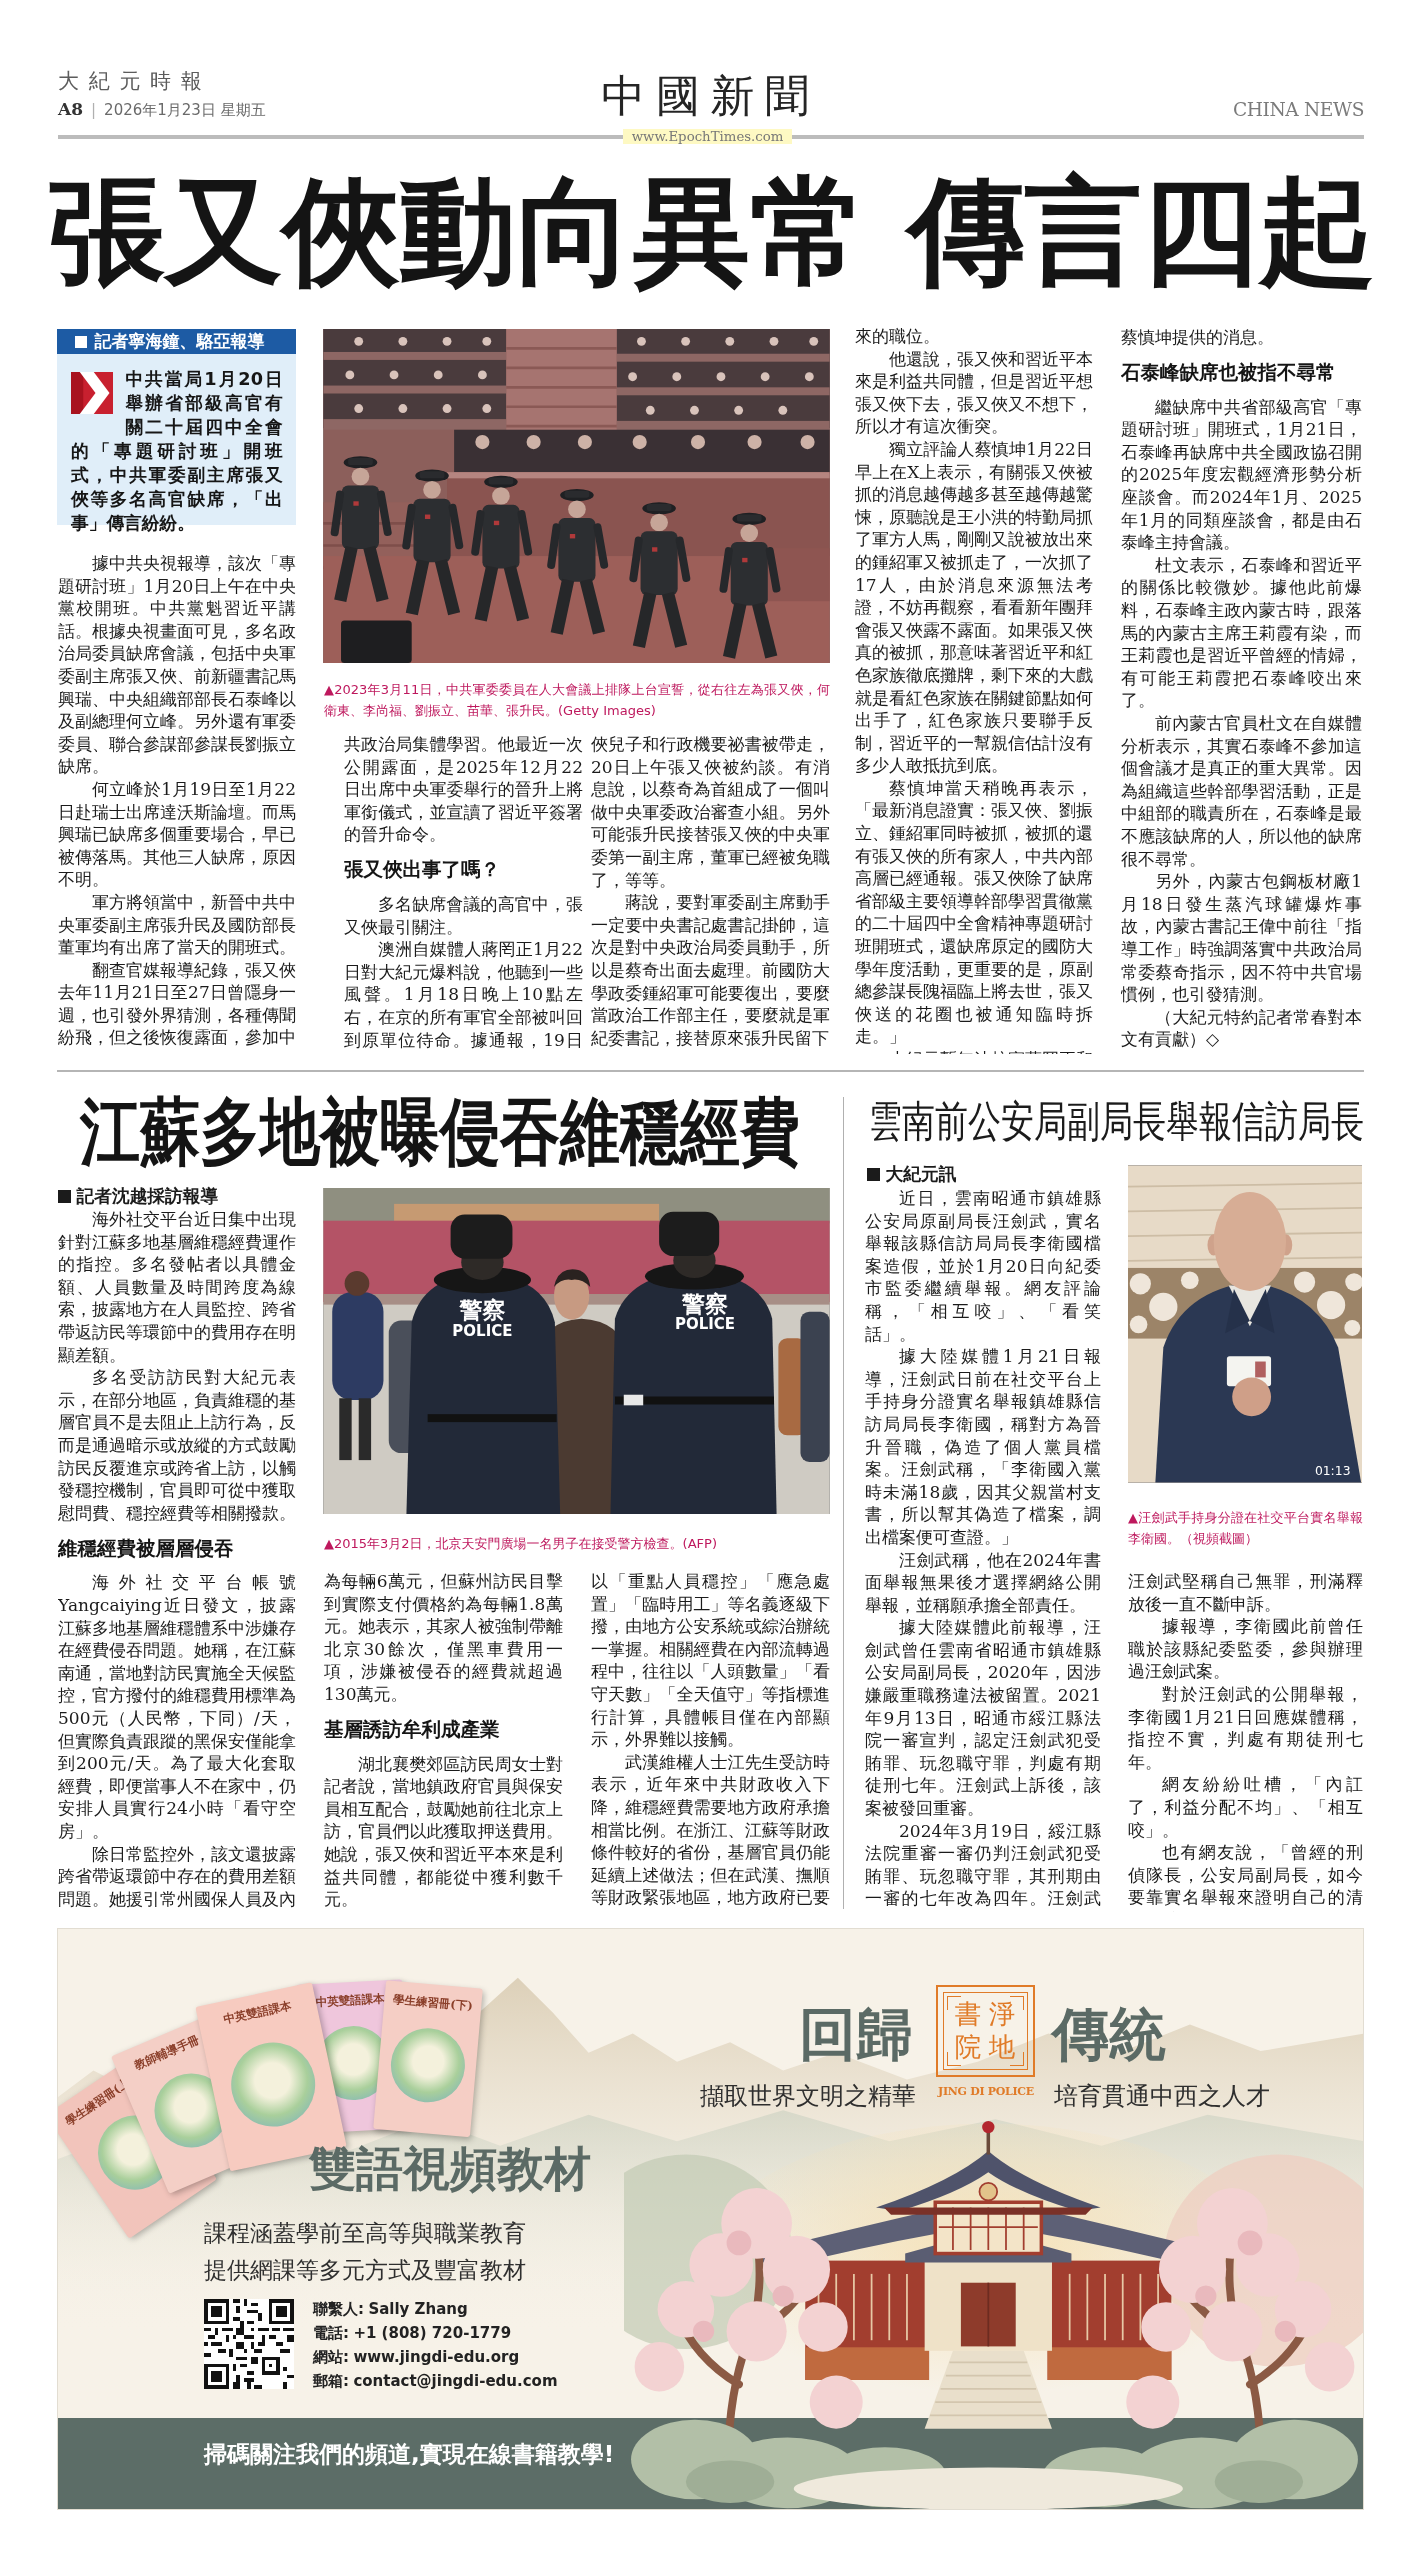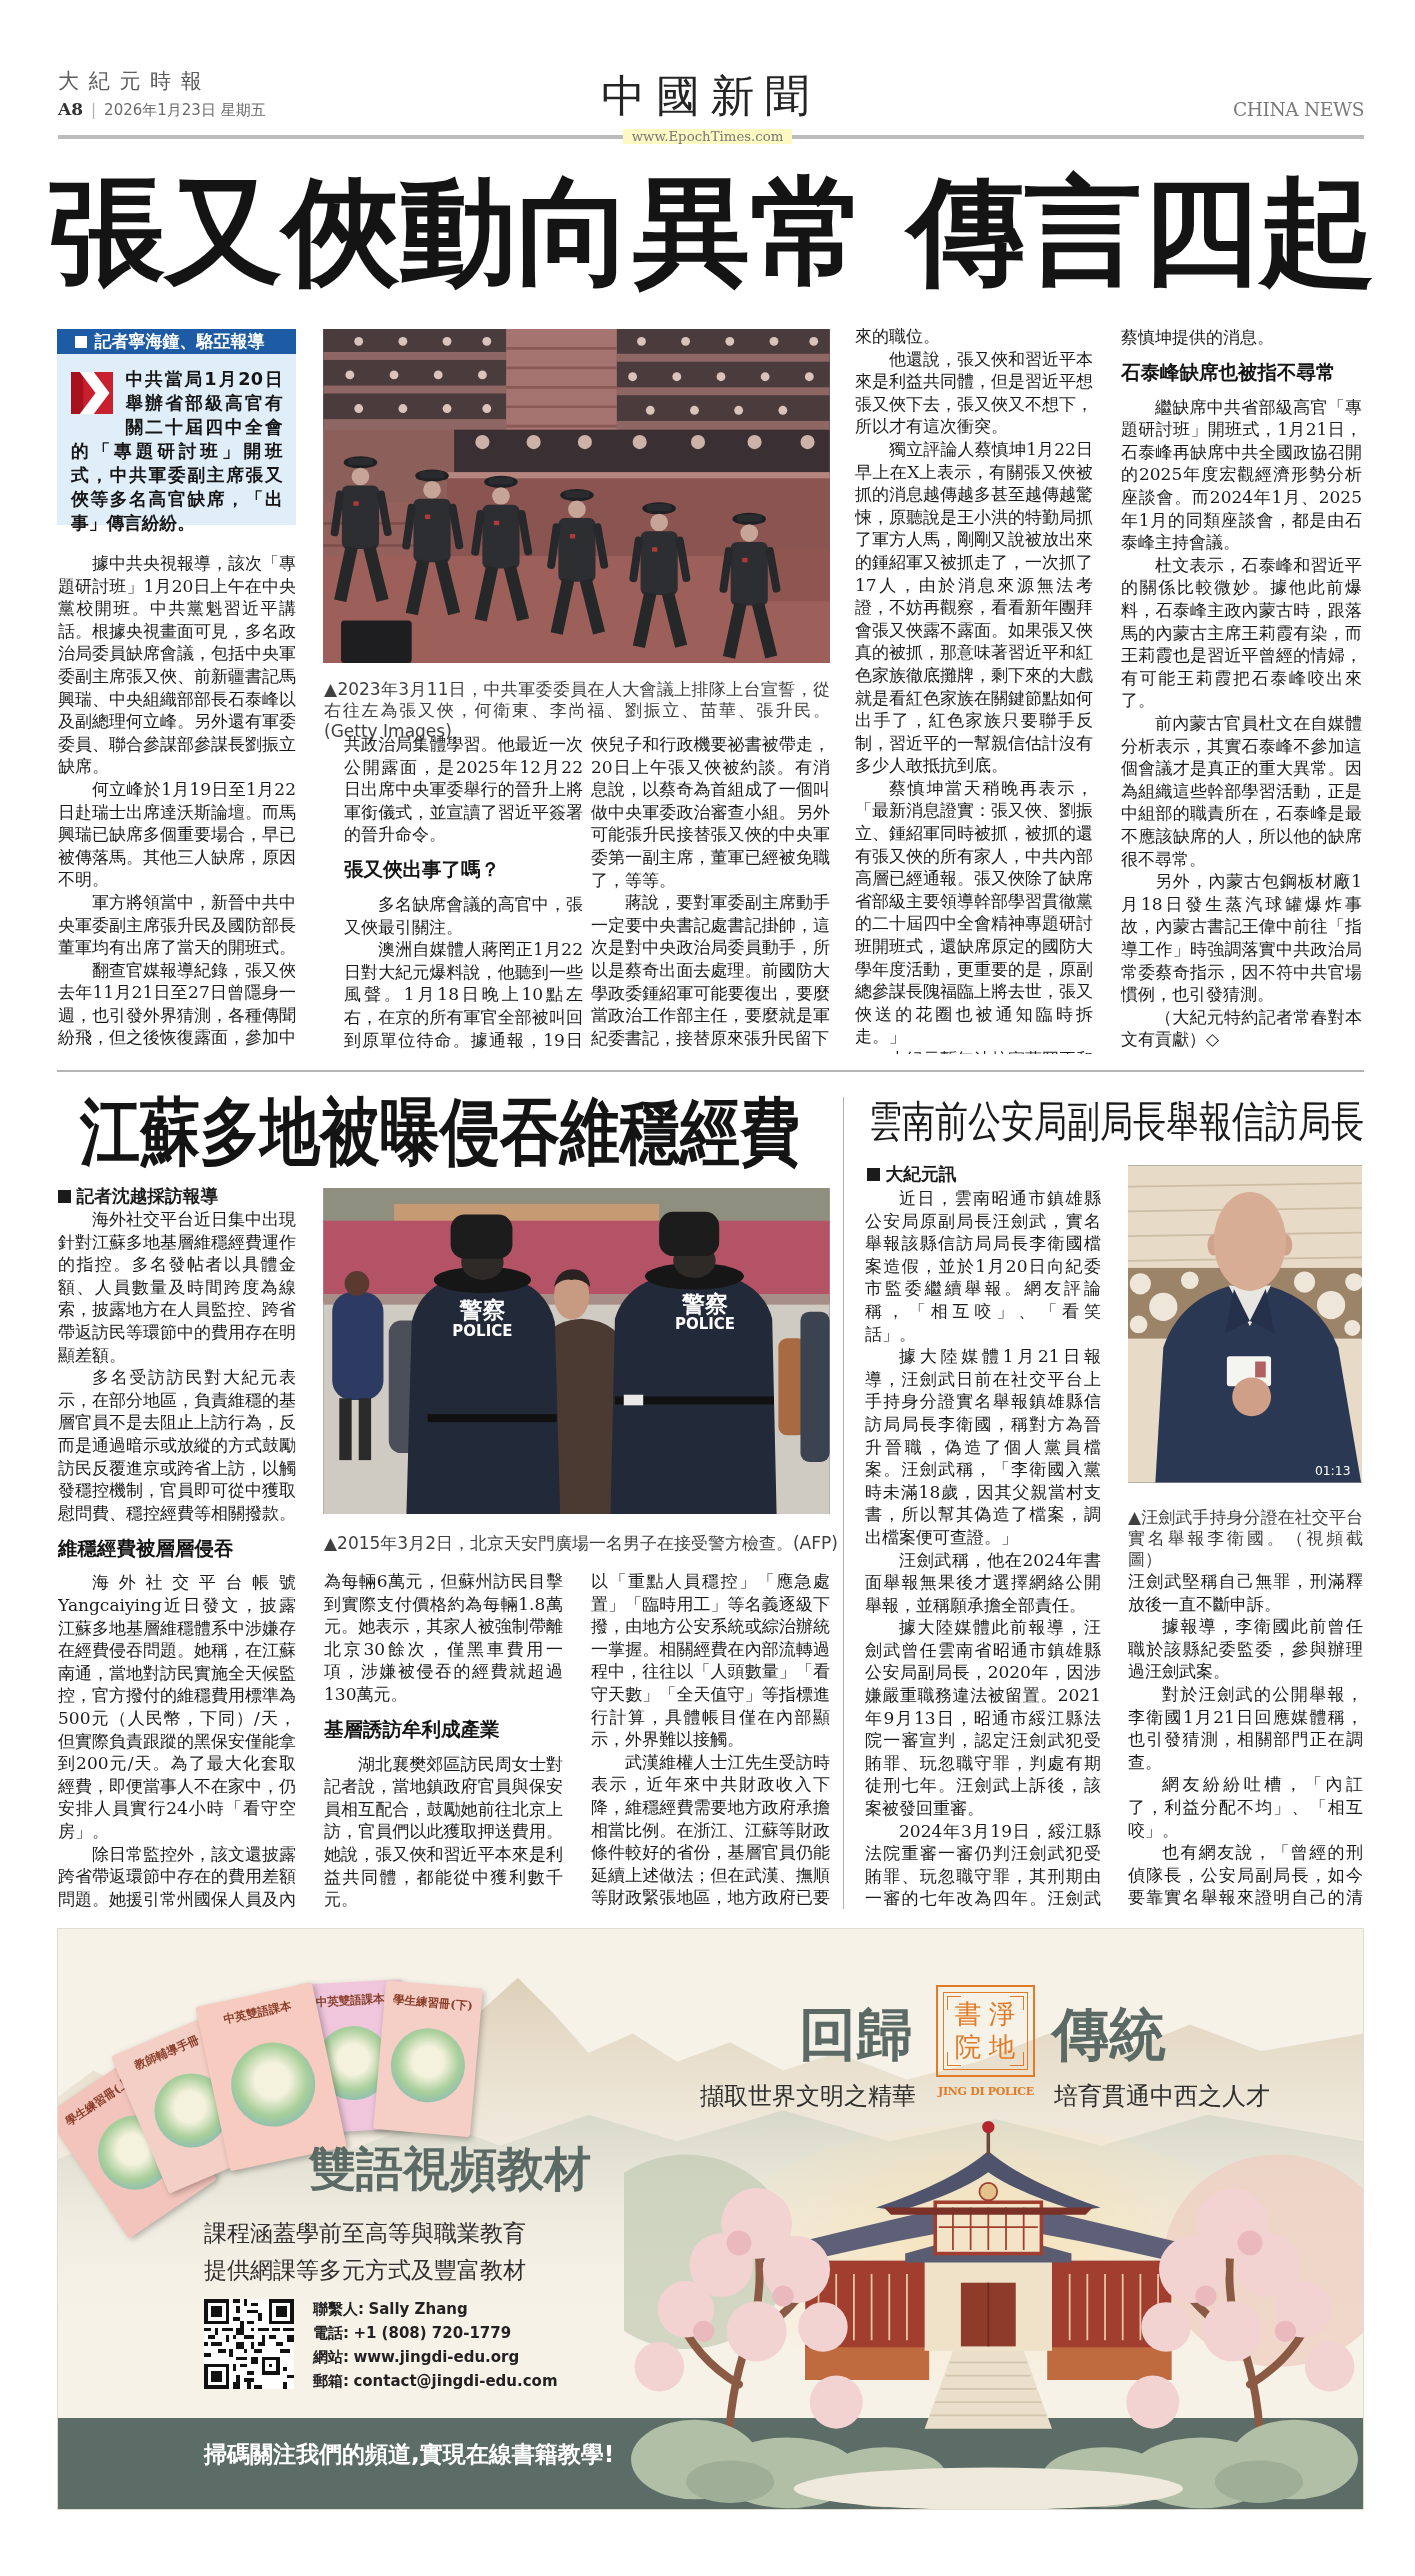--- a/index.html
+++ b/index.html
@@ -28,21 +28,21 @@
 #lead-text{padding:13.3px 13.3px 0 14px;font-size:17.7px;line-height:24px;font-weight:bold;text-align:justify;color:#161616;}
 .chev{float:left;width:42px;height:42px;margin:4.4px 12.4px 1.8px 0;}
 .chev svg{display:block;}
 
 
 .col{position:absolute;font-size:17px;line-height:22.6px;text-align:justify;overflow:hidden;color:#1b1b1b;}
 .col p{margin:0;}
 .col p.indent{text-indent:2em;}
 .col h3{margin:11.5px 0 10.6px;font-family:"DejaVu Sans","Liberation Sans",sans-serif;font-size:19.5px;line-height:25px;font-weight:bold;color:#151515;text-align:left;white-space:nowrap;}
 
-.caption{position:absolute;font-family:"DejaVu Sans","Liberation Sans",sans-serif;font-size:17px;line-height:21px;color:#404040;text-align:justify;}
+.caption{position:absolute;font-family:"DejaVu Sans","Liberation Sans",sans-serif;font-size:13px;line-height:21px;color:#be185d;text-align:justify;}
 .byline{position:absolute;font-family:"DejaVu Sans","Liberation Sans",sans-serif;font-size:17.7px;font-weight:bold;line-height:23px;color:#1b1b1b;white-space:nowrap;}
 .byline .sq{display:inline-block;width:13.3px;height:13.3px;background:#1b1b1b;margin-right:5.3px;vertical-align:-0.9px;}
 .photo{position:absolute;overflow:hidden;background:#888;}
 .photo svg{display:block;}
 .hrule{position:absolute;height:1.8px;background:#b5b5b5;}
 .vrule{position:absolute;width:0.9px;background:#b0b0b0;}
 
 #headline-2{left:80px;top:1095px;font-size:60px;line-height:60px;font-weight:bold;white-space:nowrap;transform:scaleY(1.22);transform-origin:0 0;color:#141414;}
 #headline-3{left:869px;top:1100px;font-size:33px;line-height:33px;white-space:nowrap;transform:scaleY(1.3);transform-origin:0 0;color:#1b1b1b;}
 
@@ -330,21 +330,21 @@
       <rect x="144" y="222" width="12" height="18" fill="#b06060"></rect>
       <ellipse cx="140" cy="262" rx="22" ry="22" fill="#cf9f88"></ellipse>
       <text x="252" y="350" text-anchor="end" font-size="14" fill="#ffffff" font-family="DejaVu Sans, sans-serif">01:13</text>
     </svg>
   </div>
   <div class="caption" style="left:1128px;top:1507px;width:235px;">▲汪劍武手持身分證在社交平台實名舉報李衛國。（視頻截圖）</div>
 
   <div class="col" style="left:1128px;top:1570px;width:235px;height:342px;">
     <p class="cont">汪劍武堅稱自己無罪，刑滿釋放後一直不斷申訴。</p>
     <p class="indent">據報導，李衛國此前曾任職於該縣紀委監委，參與辦理過汪劍武案。</p>
-    <p class="indent">對於汪劍武的公開舉報，李衛國1月21日回應媒體稱，也引發猜測，相關部門正在調查。</p>
+    <p class="indent">對於汪劍武的公開舉報，李衛國1月21日回應媒體稱，指控不實，判處有期徒刑七年。</p>
     <p class="indent">網友紛紛吐槽，「內訌了，利益分配不均」、「相互咬」。</p>
     <p class="indent">也有網友說，「曾經的刑偵隊長，公安局副局長，如今要靠實名舉報來證明自己的清白，這多少有點令人唏噓」，「可想普通人有多難維權」。◇</p>
   </div>
 
   <div id="ad" class="abs">
     <svg id="ad-bg" width="1307" height="582" viewBox="0 0 1478 658">
       <defs>
         <linearGradient id="mtnGrad" x1="0" y1="0" x2="0" y2="1">
           <stop offset="0" stop-color="#d8cab0" stop-opacity="0.85"></stop>
           <stop offset="1" stop-color="#f7f2e8" stop-opacity="0"></stop>

